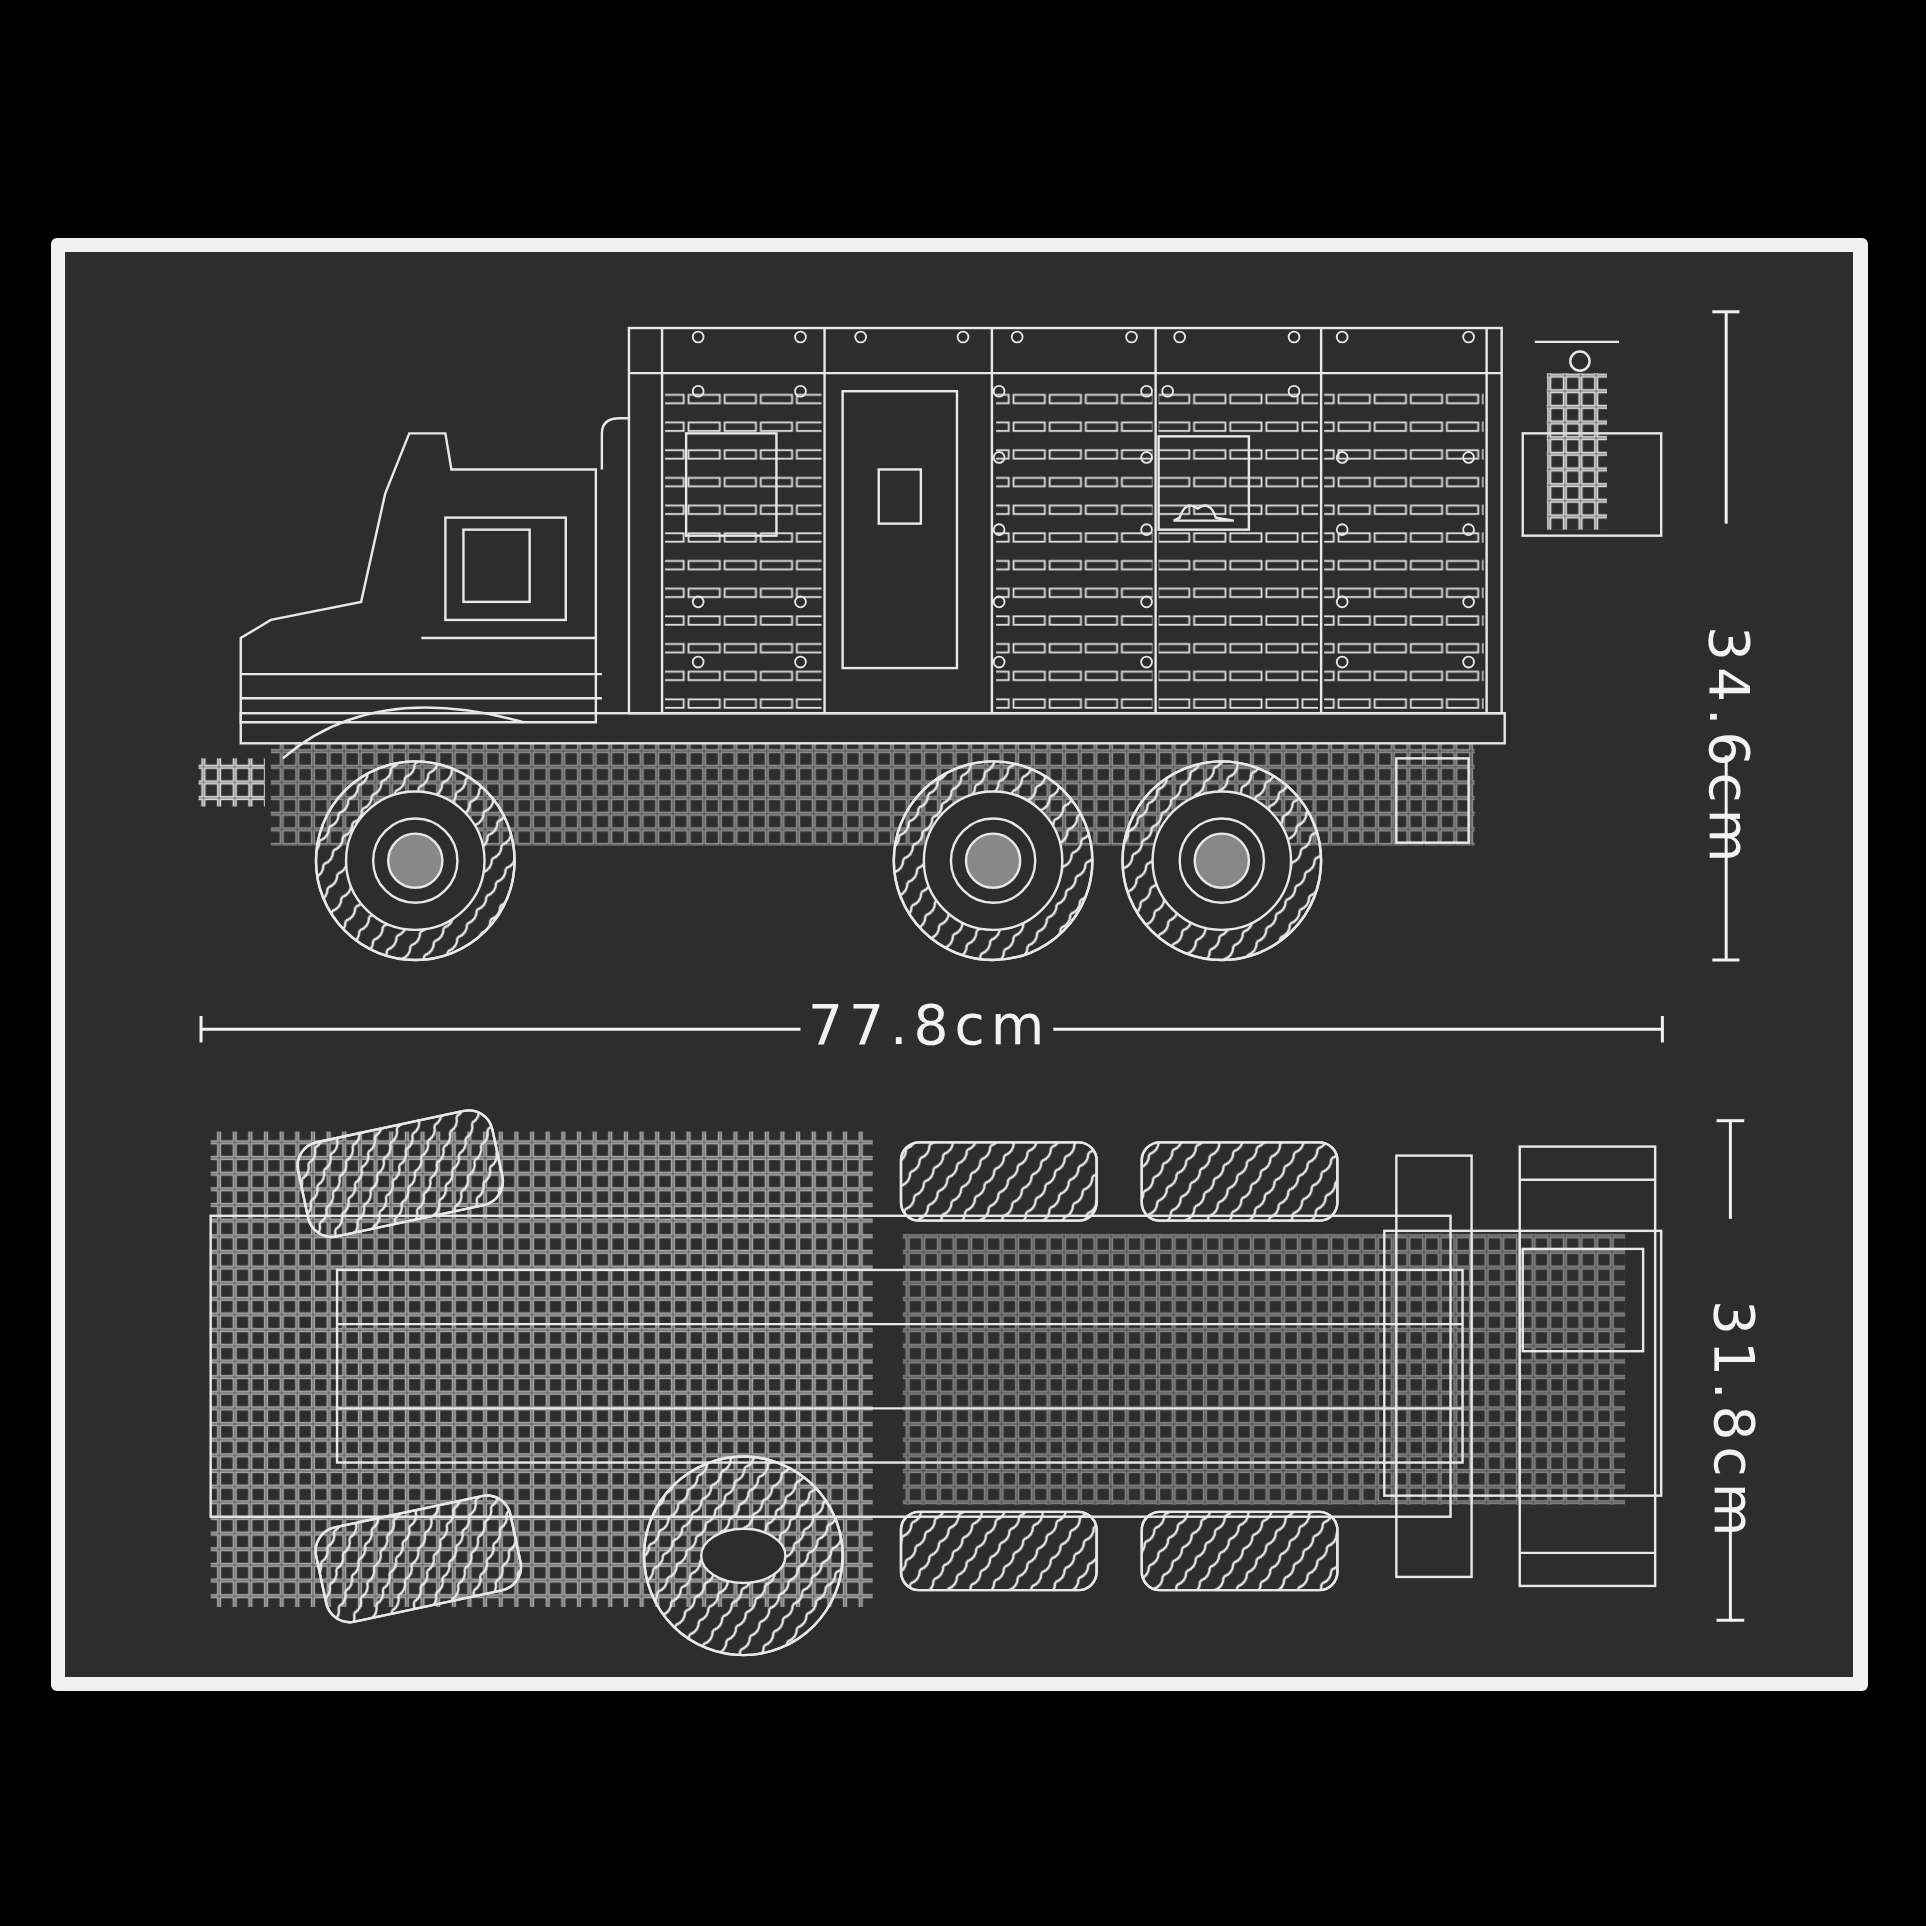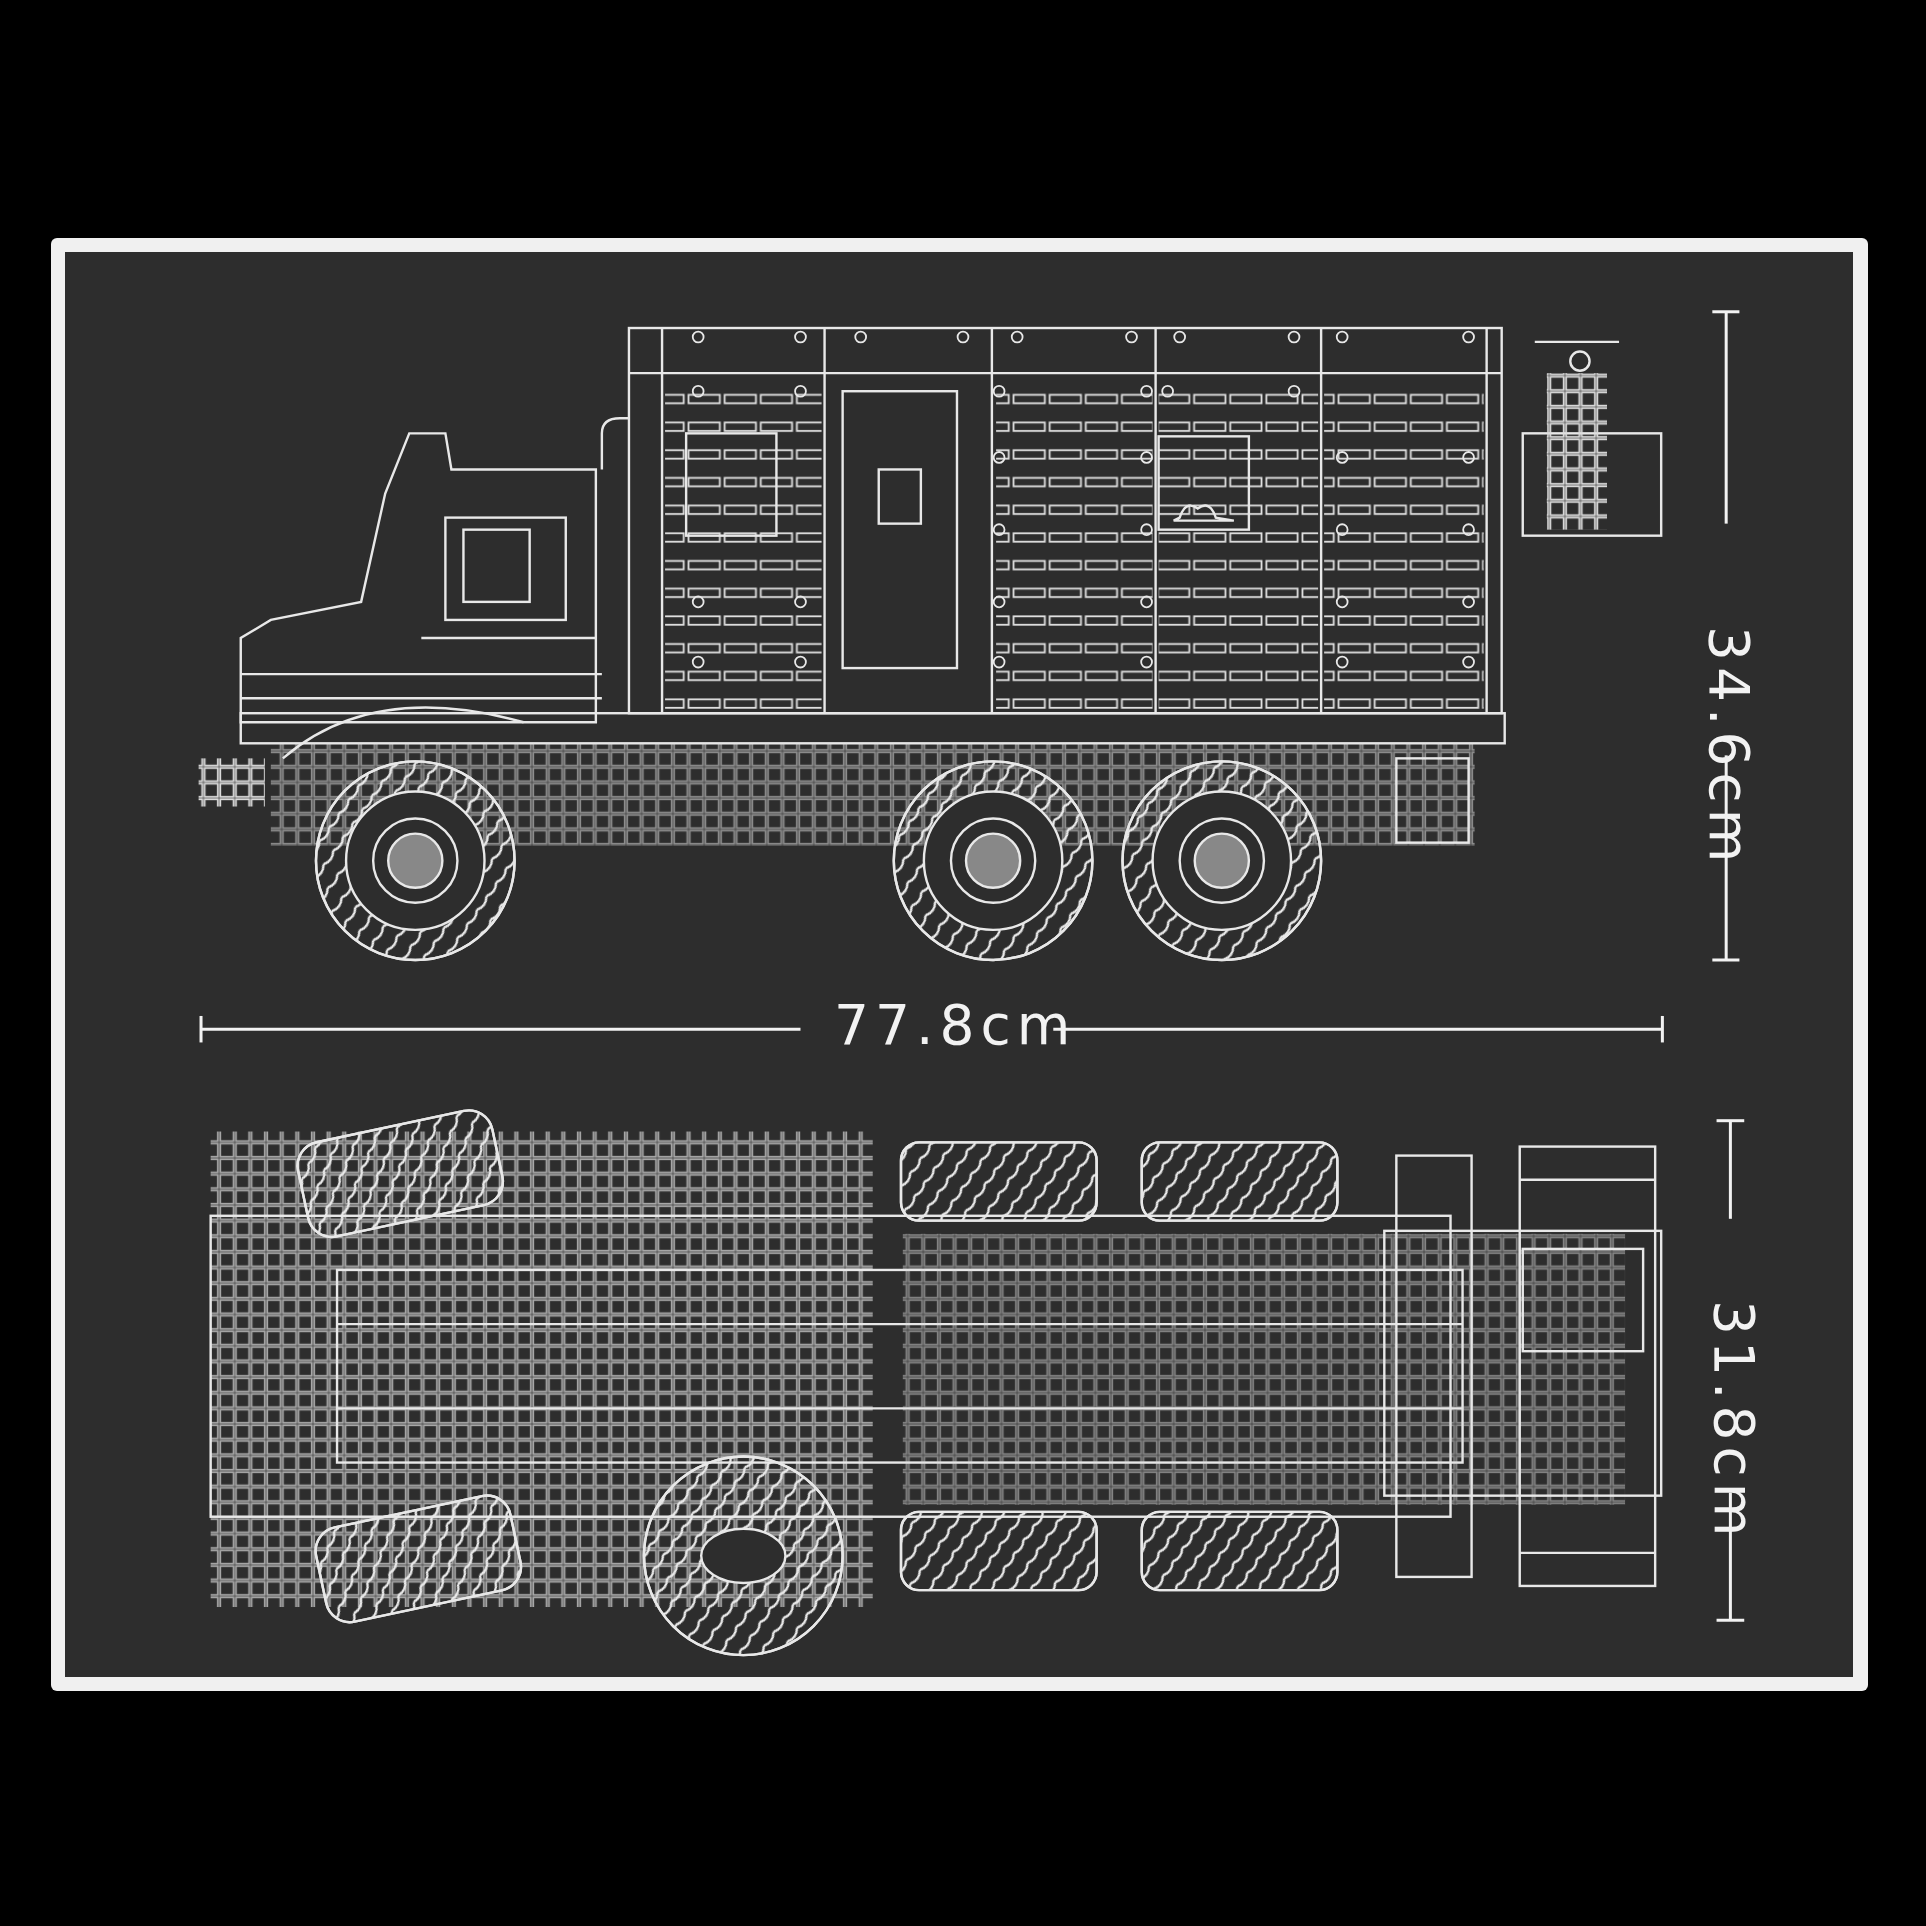--- a/index.html
+++ b/index.html
@@ -1,21 +1,21 @@
 <!DOCTYPE html>
 <html style="font-size:9.6px"><head>
   <meta charset="utf-8">
   <style>
     html, body { margin:0; padding:0; background:#000; }
     body { width:1926px; height:1926px; position:relative; overflow:hidden; font-family:"DejaVu Sans", sans-serif; }
     .frame { position:absolute; left:51px; top:238px; width:1817px; height:1453px; background:#f0f0f0; border-radius:6px; }
     .panel { position:absolute; left:65px; top:252px; width:1788px; height:1425px; background:#2d2d2d; }
     svg.draw { position:absolute; left:0; top:0; }
     .dim-label { position:absolute; color:#f2f2f2; font-family:"DejaVu Sans", sans-serif; font-size:55px; letter-spacing:6px; white-space:nowrap; line-height:1; }
-    .dim-label.h { left:834px; top:998px; }
+    .dim-label.h { left:808px; top:998px; }
     .dim-label.v { transform-origin:center; transform:rotate(90deg); }
     .dim-label.v1 { left:1644px; top:683px; width:169px; text-align:center; }
     .dim-label.v2 { left:1649px; top:1357px; width:169px; text-align:center; }
   </style>
 </head>
 <body>
 
 <div class="frame"></div>
 <div class="panel"></div>
 

